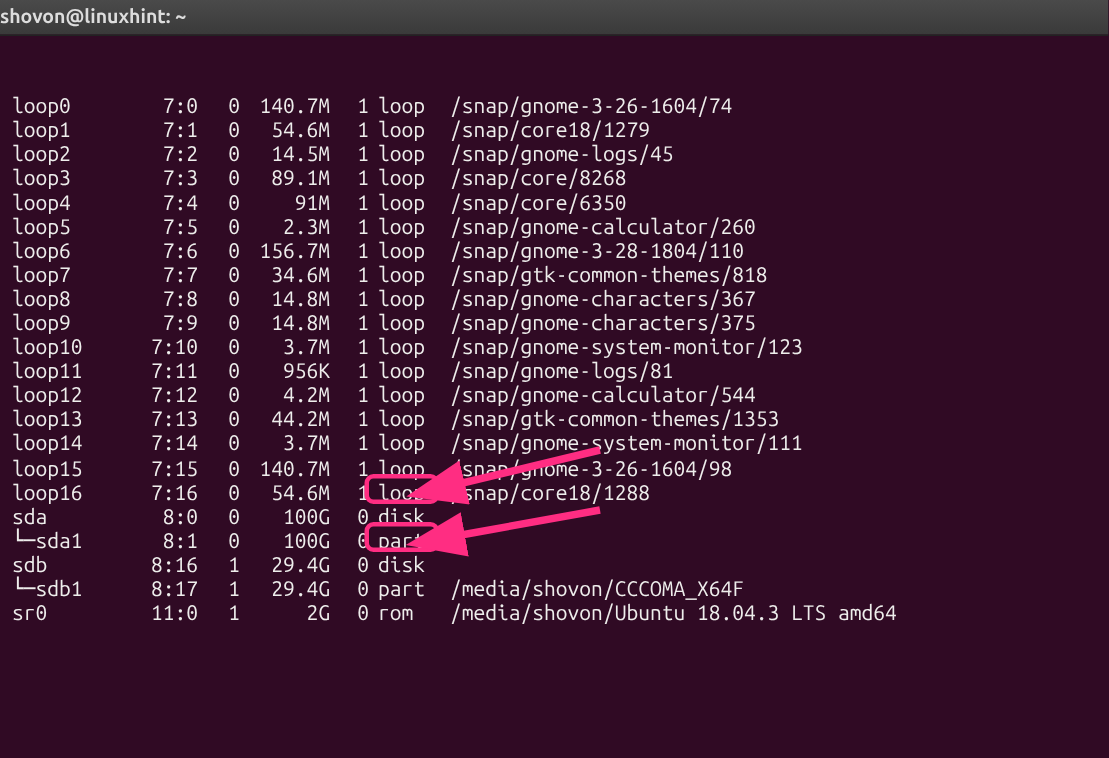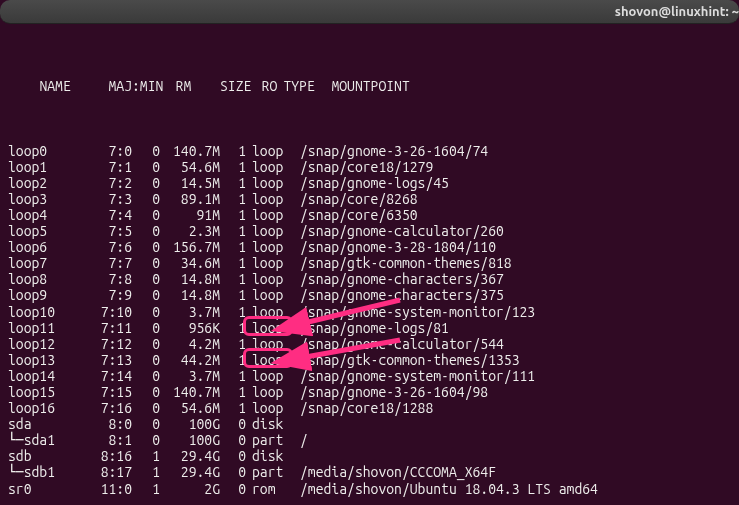--- a/index.html
+++ b/index.html
@@ -11,27 +11,26 @@
     font-size: 14px;
     line-height: 1.15;
     width: 739px;
     height: 505px;
     position: relative;
   }
   .titlebar {
     background: #3a3a3a;
     background: linear-gradient(#4a4a4a, #3a3a3a);
     color: #ddd;
-    text-align: right;
+    text-align: left;
     font-family: "Ubuntu", sans-serif;
     font-size: 13px;
     padding: 4px 0;
     font-weight: 600;
     border-bottom: 1px solid #222;
-    border-radius: 10px;
   }
   .term {
     padding: 6px 8px;
     white-space: pre;
   }
   .row span { display: inline-block; }
   .c-name   { width: 58px;  text-align: left;  }
   .c-majmin { width: 66px;  text-align: right; padding-right: 2px;}
   .c-rm     { width: 26px;  text-align: right; }
   .c-size   { width: 60px;  text-align: right; }
@@ -49,23 +48,20 @@
   }
 </style>
 </head>
 <body>
 
 <div class="titlebar">
   <span>shovon@linuxhint: ~</span>
 </div>
 
 <div class="term">
-  <div class="row header">
-    <span class="c-name">NAME</span><span class="c-majmin">MAJ:MIN</span><span class="c-rm">RM</span><span class="c-size">SIZE</span><span class="c-ro">RO</span><span class="c-type">TYPE</span><span class="c-mnt">MOUNTPOINT</span>
-  </div>
   <div id="rows"><div class="row"><span class="c-name">loop0</span><span class="c-majmin">7:0</span><span class="c-rm">0</span><span class="c-size">140.7M</span><span class="c-ro">1</span><span class="c-type">loop</span><span class="c-mnt">/snap/gnome-3-26-1604/74</span></div><div class="row"><span class="c-name">loop1</span><span class="c-majmin">7:1</span><span class="c-rm">0</span><span class="c-size">54.6M</span><span class="c-ro">1</span><span class="c-type">loop</span><span class="c-mnt">/snap/core18/1279</span></div><div class="row"><span class="c-name">loop2</span><span class="c-majmin">7:2</span><span class="c-rm">0</span><span class="c-size">14.5M</span><span class="c-ro">1</span><span class="c-type">loop</span><span class="c-mnt">/snap/gnome-logs/45</span></div><div class="row"><span class="c-name">loop3</span><span class="c-majmin">7:3</span><span class="c-rm">0</span><span class="c-size">89.1M</span><span class="c-ro">1</span><span class="c-type">loop</span><span class="c-mnt">/snap/core/8268</span></div><div class="row"><span class="c-name">loop4</span><span class="c-majmin">7:4</span><span class="c-rm">0</span><span class="c-size">91M</span><span class="c-ro">1</span><span class="c-type">loop</span><span class="c-mnt">/snap/core/6350</span></div><div class="row"><span class="c-name">loop5</span><span class="c-majmin">7:5</span><span class="c-rm">0</span><span class="c-size">2.3M</span><span class="c-ro">1</span><span class="c-type">loop</span><span class="c-mnt">/snap/gnome-calculator/260</span></div><div class="row"><span class="c-name">loop6</span><span class="c-majmin">7:6</span><span class="c-rm">0</span><span class="c-size">156.7M</span><span class="c-ro">1</span><span class="c-type">loop</span><span class="c-mnt">/snap/gnome-3-28-1804/110</span></div><div class="row"><span class="c-name">loop7</span><span class="c-majmin">7:7</span><span class="c-rm">0</span><span class="c-size">34.6M</span><span class="c-ro">1</span><span class="c-type">loop</span><span class="c-mnt">/snap/gtk-common-themes/818</span></div><div class="row"><span class="c-name">loop8</span><span class="c-majmin">7:8</span><span class="c-rm">0</span><span class="c-size">14.8M</span><span class="c-ro">1</span><span class="c-type">loop</span><span class="c-mnt">/snap/gnome-characters/367</span></div><div class="row"><span class="c-name">loop9</span><span class="c-majmin">7:9</span><span class="c-rm">0</span><span class="c-size">14.8M</span><span class="c-ro">1</span><span class="c-type">loop</span><span class="c-mnt">/snap/gnome-characters/375</span></div><div class="row"><span class="c-name">loop10</span><span class="c-majmin">7:10</span><span class="c-rm">0</span><span class="c-size">3.7M</span><span class="c-ro">1</span><span class="c-type">loop</span><span class="c-mnt">/snap/gnome-system-monitor/123</span></div><div class="row"><span class="c-name">loop11</span><span class="c-majmin">7:11</span><span class="c-rm">0</span><span class="c-size">956K</span><span class="c-ro">1</span><span class="c-type">loop</span><span class="c-mnt">/snap/gnome-logs/81</span></div><div class="row"><span class="c-name">loop12</span><span class="c-majmin">7:12</span><span class="c-rm">0</span><span class="c-size">4.2M</span><span class="c-ro">1</span><span class="c-type">loop</span><span class="c-mnt">/snap/gnome-calculator/544</span></div><div class="row"><span class="c-name">loop13</span><span class="c-majmin">7:13</span><span class="c-rm">0</span><span class="c-size">44.2M</span><span class="c-ro">1</span><span class="c-type">loop</span><span class="c-mnt">/snap/gtk-common-themes/1353</span></div><div class="row"><span class="c-name">loop14</span><span class="c-majmin">7:14</span><span class="c-rm">0</span><span class="c-size">3.7M</span><span class="c-ro">1</span><span class="c-type">loop</span><span class="c-mnt">/snap/gnome-system-monitor/111</span></div><div class="row"><span class="c-name">loop15</span><span class="c-majmin">7:15</span><span class="c-rm">0</span><span class="c-size">140.7M</span><span class="c-ro">1</span><span class="c-type">loop</span><span class="c-mnt">/snap/gnome-3-26-1604/98</span></div><div class="row"><span class="c-name">loop16</span><span class="c-majmin">7:16</span><span class="c-rm">0</span><span class="c-size">54.6M</span><span class="c-ro">1</span><span class="c-type">loop</span><span class="c-mnt">/snap/core18/1288</span></div><div class="row"><span class="c-name">sda</span><span class="c-majmin">8:0</span><span class="c-rm">0</span><span class="c-size">100G</span><span class="c-ro">0</span><span class="c-type">disk</span><span class="c-mnt"></span></div><div class="row"><span class="c-name">└─sda1</span><span class="c-majmin">8:1</span><span class="c-rm">0</span><span class="c-size">100G</span><span class="c-ro">0</span><span class="c-type">part</span><span class="c-mnt">/</span></div><div class="row"><span class="c-name">sdb</span><span class="c-majmin">8:16</span><span class="c-rm">1</span><span class="c-size">29.4G</span><span class="c-ro">0</span><span class="c-type">disk</span><span class="c-mnt"></span></div><div class="row"><span class="c-name">└─sdb1</span><span class="c-majmin">8:17</span><span class="c-rm">1</span><span class="c-size">29.4G</span><span class="c-ro">0</span><span class="c-type">part</span><span class="c-mnt">/media/shovon/CCCOMA_X64F</span></div><div class="row"><span class="c-name">sr0</span><span class="c-majmin">11:0</span><span class="c-rm">1</span><span class="c-size">2G</span><span class="c-ro">0</span><span class="c-type">rom</span><span class="c-mnt">/media/shovon/Ubuntu 18.04.3 LTS amd64</span></div></div>
   
 </div>
 
 <div class="annot-box" style="left:243px; top:316px; width:50px; height:20px;"></div>
 <div class="annot-box" style="left:243px; top:348px; width:50px; height:20px;"></div>
 
 <svg width="739" height="505" style="position:absolute;left:0;top:0;pointer-events:none">
   <defs>
     <marker id="ah" markerWidth="10" markerHeight="10" refX="2" refY="3" orient="auto">

